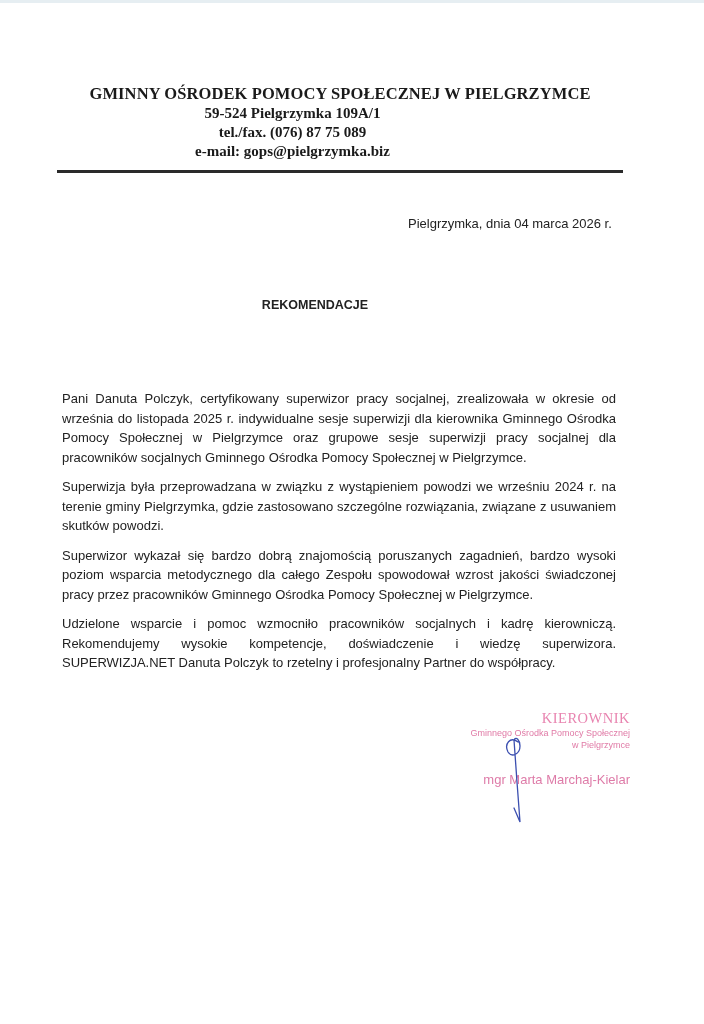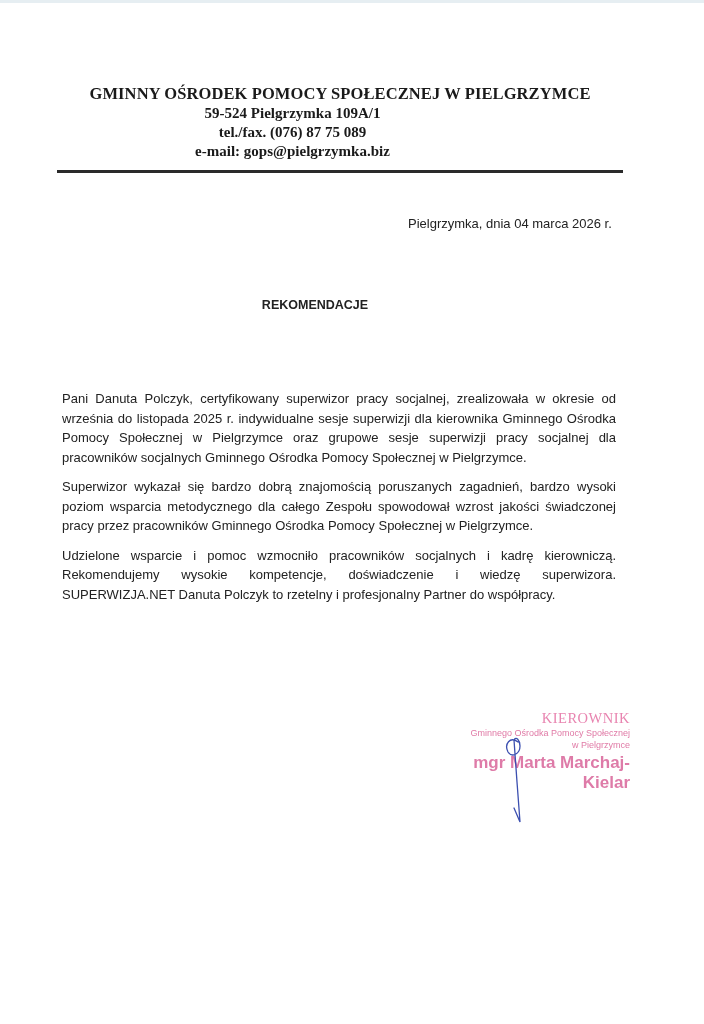--- a/index.html
+++ b/index.html
@@ -16,21 +16,21 @@
     .lh-tel { top: 40px; }
     .lh-mail { top: 59px; }
     .rule { position: absolute; left: 57px; top: 170px; width: 566px; height: 3px; background: #2a2a2a; }
     .date { position: absolute; left: 408px; top: 216px; font-size: 13px; color: #222; }
     .heading { position: absolute; left: 0; width: 630px; top: 298px; text-align: center; font-size: 12.5px; font-weight: bold; color: #222; }
     .body { position: absolute; left: 62px; top: 381px; width: 554px; font-size: 13px; line-height: 19.5px; color: #222; }
     .body p { margin: 8px 0 10px 0; text-align: justify; }
     .stamp { position: absolute; left: 440px; top: 710px; width: 190px; text-align: right; color: #e07aa6; }
     .stamp-title { font-family: "Liberation Serif", serif; font-size: 14.5px; letter-spacing: 0.5px; color: #e884b0; }
     .stamp-org { font-size: 9px; line-height: 12px; color: #e07aa6; }
-    .stamp-name { font-size: 17px; margin-top: 2px; color: #de7ba8; font-weight: bold; }
+    .stamp-name { font-size: 13px; margin-top: 21px; color: #de7ba8; }
     .signature { position: absolute; left: 490px; top: 722px; width: 60px; height: 110px; }
   </style>
 </head>
 <body>
 
 <div class="scan-edge"></div>
 
 <div class="letterhead">
   <div class="lh-title">GMINNY OŚRODEK POMOCY SPOŁECZNEJ W PIELGRZYMCE</div>
   <div class="lh-line lh-addr">59-524 Pielgrzymka 109A/1</div>
@@ -39,20 +39,21 @@
 </div>
 
 <div class="rule"></div>
 
 <div class="date">Pielgrzymka, dnia 04 marca 2026 r.</div>
 
 <div class="heading">REKOMENDACJE</div>
 
 <div class="body">
   <p>Pani Danuta Polczyk, certyfikowany superwizor pracy socjalnej, zrealizowała w okresie od września do listopada 2025 r. indywidualne sesje superwizji dla kierownika Gminnego Ośrodka Pomocy Społecznej w Pielgrzymce oraz grupowe sesje superwizji pracy socjalnej dla pracowników socjalnych Gminnego Ośrodka Pomocy Społecznej w Pielgrzymce.</p>
+  <p>Superwizja była przeprowadzana w związku z wystąpieniem powodzi we wrześniu 2024 r. na terenie gminy Pielgrzymka, gdzie zastosowano szczególne rozwiązania, związane z usuwaniem skutków powodzi.</p>
   <p>Superwizor wykazał się bardzo dobrą znajomością poruszanych zagadnień, bardzo wysoki poziom wsparcia metodycznego dla całego Zespołu spowodował wzrost jakości świadczonej pracy przez pracowników Gminnego Ośrodka Pomocy Społecznej w Pielgrzymce.</p>
   <p>Udzielone wsparcie i pomoc wzmocniło pracowników socjalnych i kadrę kierowniczą. Rekomendujemy wysokie kompetencje, doświadczenie i wiedzę superwizora. SUPERWIZJA.NET Danuta Polczyk to rzetelny i profesjonalny Partner do współpracy.</p>
 </div>
 
 <div class="stamp">
   <div class="stamp-title">KIEROWNIK</div>
   <div class="stamp-org">Gminnego Ośrodka Pomocy Społecznej</div>
   <div class="stamp-org">w Pielgrzymce</div>
   <div class="stamp-name">mgr Marta Marchaj-Kielar</div>
 </div>

